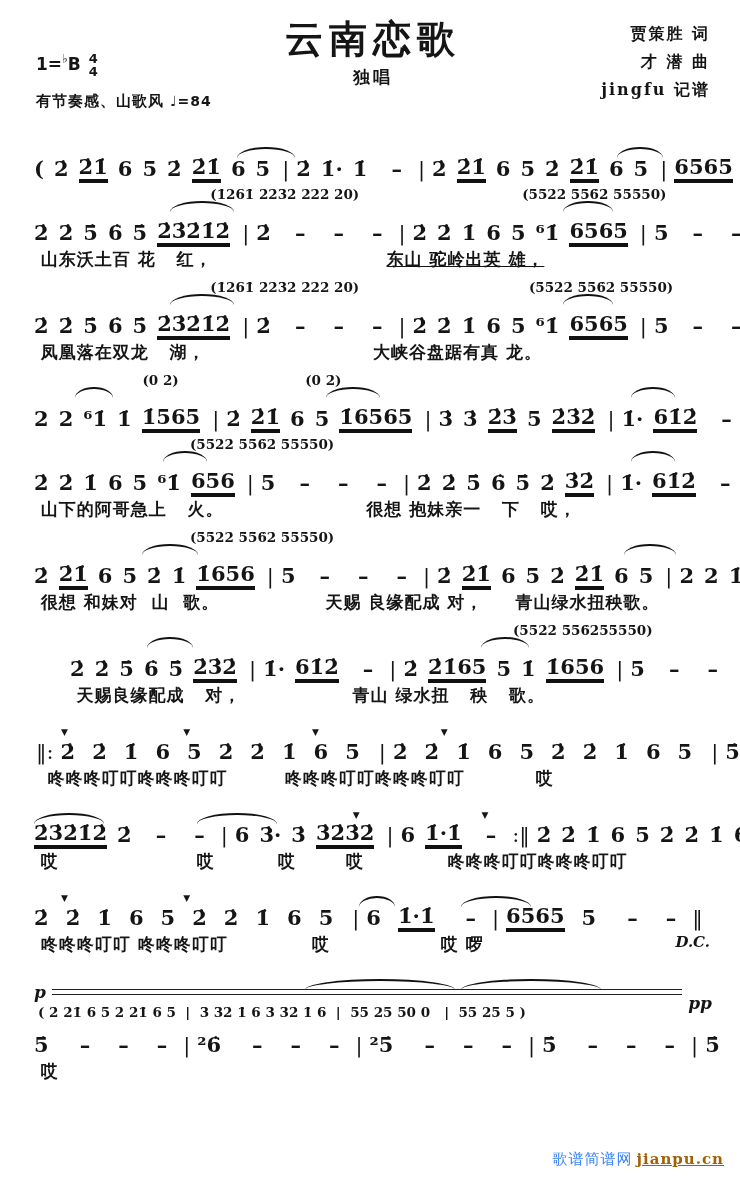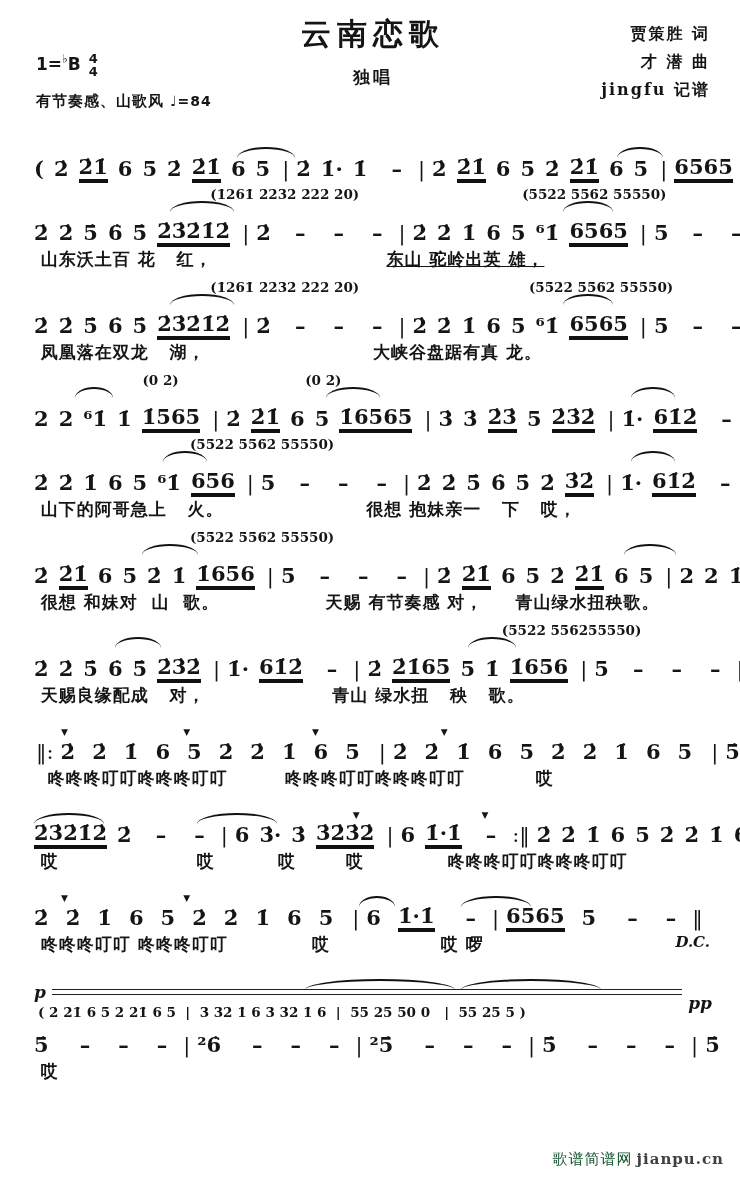--- a/index.html
+++ b/index.html
@@ -2,21 +2,21 @@
 <html><head>
 <meta charset="utf-8">
 <style>
   html,body{margin:0;padding:0;background:#fff;}
   body{width:740px;height:1177px;overflow:hidden;color:#151515;
        font-family:"DejaVu Serif","Liberation Serif",serif;}
   .sheet{position:relative;width:740px;height:1177px;padding:6px 28px 0 34px;box-sizing:border-box;}
   
   .header{position:relative;height:126px;}
   .title{position:absolute;left:0;right:0;top:8px;text-align:center;
-         font-size:30px;font-weight:bold;letter-spacing:6px;margin:0;}
+         font-size:38px;font-weight:bold;letter-spacing:6px;margin:0;}
   .subtitle{position:absolute;left:0;right:0;top:60px;text-align:center;
             font-size:17px;font-weight:bold;letter-spacing:3px;}
   .key-block{position:absolute;left:2px;top:22px;font-size:16px;font-weight:bold;
              font-family:"DejaVu Sans","Liberation Sans",sans-serif;}
   .keyline{font-size:17px;margin-top:24px;}
   .keyline sup{font-size:12px;}
   .frac{display:inline-flex;flex-direction:column;vertical-align:middle;
         line-height:1.0;font-size:13px;text-align:center;margin-left:8px;font-weight:bold;}
   .styleline{margin-top:14px;font-size:15px;font-weight:bold;letter-spacing:1px;}
   .tempo{font-family:"DejaVu Sans",sans-serif;font-weight:bold;margin-left:6px;font-size:14px;}
@@ -266,25 +266,25 @@
           <span class="tok beam">2̇1̇</span>
           <span class="tok">6</span>
           <span class="tok">5</span>
           <span class="tok bar">|</span>
           <span class="tok">2</span>
           <span class="tok">2</span>
           <span class="tok">1̇</span>
         </div>
         <div class="lyrics-row">
           <div class="lyric-seg" style="left: 1%;">很想 和妹对  山  歌。</div>
-          <div class="lyric-seg" style="left: 43%;">天赐 有节奏感 对，</div>
+          <div class="lyric-seg" style="left: 43%;">天赐 良缘配成 对，</div>
           <div class="lyric-seg" style="left: 71%; font-family: Liberation Serif, serif;">青山绿水扭秧歌。</div>
         </div>
       </div>
-      <div class="score-line" style="padding-top: 24px;">
+      <div class="score-line" style="padding-top: 24px; margin-left: 36px;">
         <div class="small-notes" style="left: 69%;">(5̇5̇2̇2̇ 5̇5̇6̇2̇5̇5̇5̇5̇0)</div>
         <div class="arc" style="width: 46px; left: 12%;"></div>
         <div class="arc" style="width: 48px; left: 64%;"></div>
         <div class="notes-row">
           <span class="tok">2̇</span>
           <span class="tok">2̇</span>
           <span class="tok">5̇</span>
           <span class="tok">6̇</span>
           <span class="tok">5̇</span>
           <span class="tok beam">2̇3̇2̇</span>
@@ -451,15 +451,15 @@
           <span class="tok bar">|</span>
           <span class="tok">5̇</span>
         </div>
         <div class="lyrics-row">
           <div class="lyric-seg" style="left: 1%;">哎</div>
         </div>
       </div>
     </div>
 
   <div class="watermark">
-    <span class="site" style="color: #14532d;">歌谱简谱网</span><span class="domain" style="color: #404040;">jianpu.cn</span>
+    <span class="site" style="color: #3b82f6;">歌谱简谱网</span><span class="domain" style="color: #a16207; text-decoration: underline;">jianpu.cn</span>
   </div>
 </div>
 
 </body></html>

